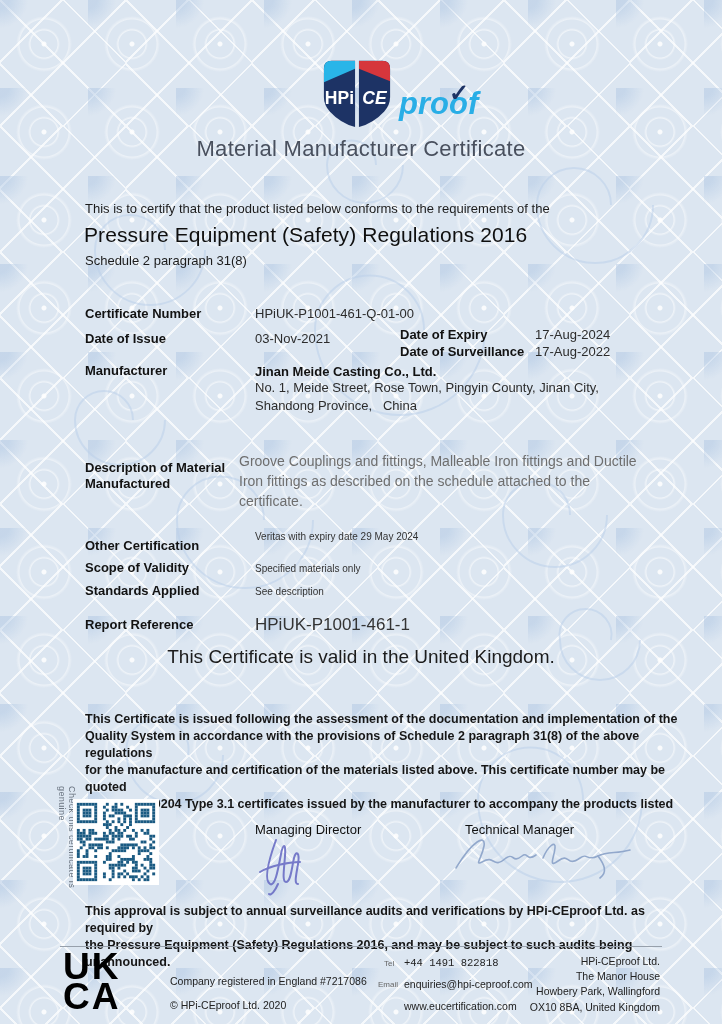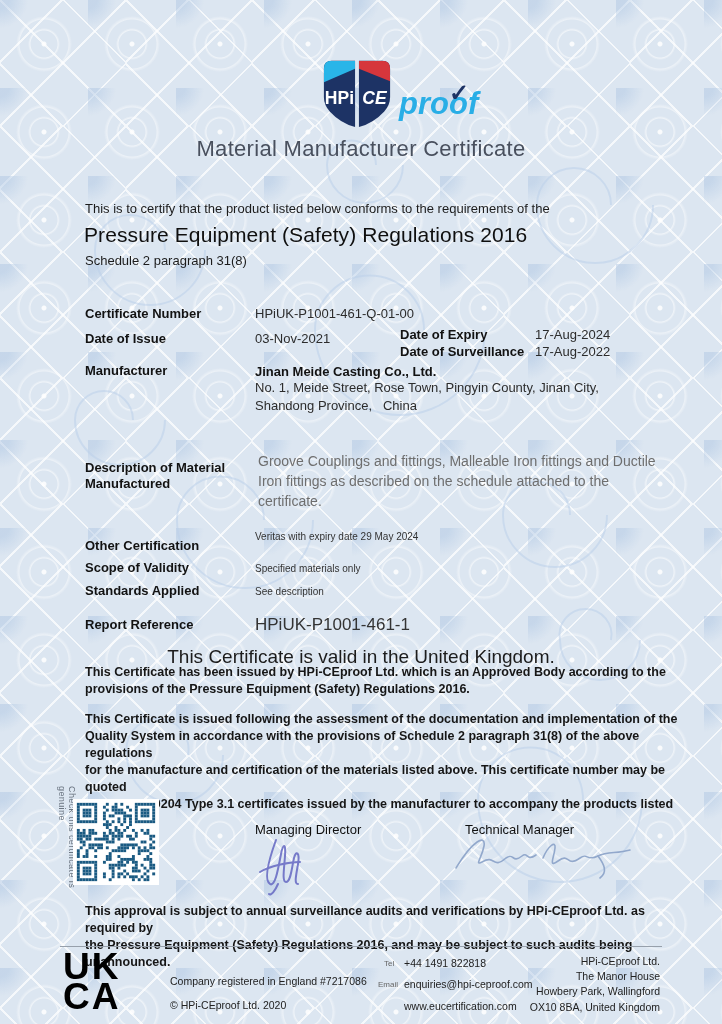--- a/index.html
+++ b/index.html
@@ -114,21 +114,21 @@
   <div class="abs value" style="left:535px; top:344px;">17-Aug-2022</div>
 
   <div class="abs label" style="left:85px; top:363px;">Manufacturer</div>
   <div class="abs" style="left:255px; top:364px;">
     <div class="label" style="">Jinan Meide Casting Co., Ltd.</div>
     <div class="value" style="line-height:18px;">No. 1, Meide Street, Rose Town, Pingyin County, Jinan City,</div>
     <div class="value prewrap" style="line-height:18px;">Shandong Province,   China</div>
   </div>
 
   <div class="abs label" style="left:85px; top:460px; width:165px; line-height:16px;">Description of Material Manufactured</div>
-  <div class="abs" style="left:258px; top:451px;">
+  <div class="abs" style="left:239px; top:451px;">
     <div class="desc">Groove Couplings and fittings, Malleable Iron fittings and Ductile</div>
     <div class="desc">Iron fittings as described on the schedule attached to the</div>
     <div class="desc">certificate.</div>
   </div>
 
   <div class="abs label" style="left:85px; top:538px;">Other Certification</div>
   <div class="abs" style="left:255px; top:530px;">
     <div class="small">Veritas with expiry date 29 May 2024</div>
   </div>
 
@@ -136,24 +136,20 @@
   <div class="abs small" style="left:255px; top:562px;">Specified materials only</div>
 
   <div class="abs label" style="left:85px; top:583px;">Standards Applied</div>
   <div class="abs small" style="left:255px; top:585px;">See description</div>
 
   <div class="abs label" style="left:85px; top:617px;">Report Reference</div>
   <div class="abs small" style="left:255px; top:618px; font-size:17px;">HPiUK-P1001-461-1</div>
 
   <div class="abs valid-line">This Certificate is valid in the United Kingdom.</div>
 
-  <div class="abs" style="left:85px; top:664px; width:590px;">
-    <div class="para">This Certificate has been issued by HPi-CEproof Ltd. which is an Approved Body according to the</div>
-    <div class="para">provisions of the Pressure Equipment (Safety) Regulations 2016.</div>
-  </div>
 
   <div class="abs" style="left:85px; top:711px; width:595px;">
     <div class="para">This Certificate is issued following the assessment of the documentation and implementation of the</div>
     <div class="para">Quality System in accordance with the provisions of Schedule 2 paragraph 31(8) of the above regulations</div>
     <div class="para">for the manufacture and certification of the materials listed above. This certificate number may be quoted</div>
     <div class="para">on the EN 10204 Type 3.1 certificates issued by the manufacturer to accompany the products listed above.</div>
   </div>
 
   <div class="abs qr-caption">Check this certificate is genuine</div>
   <svg class="abs" style="left:73px; top:799px;" width="86" height="86" viewBox="0 0 89 89">
@@ -503,21 +499,21 @@
 
   <div class="abs ukca">
     <div>UK</div>
     <div>CA</div>
   </div>
 
   <div class="abs foot" style="left:170px; top:975px;">Company registered in England #7217086</div>
   <div class="abs foot" style="left:170px; top:999px;">© HPi-CEproof Ltd. 2020</div>
 
   <div class="abs foot-lab" style="left:384px; top:959px;">Tel</div>
-  <div class="abs foot" style="left:404px; top:957px;">+44 1491 822818</div>
+  <div class="abs foot" style="left:404px; top:957px;font-family:Liberation Mono, monospace;">+44 1491 822818</div>
   <div class="abs foot-lab" style="left:378px; top:980px;">Email</div>
   <div class="abs foot" style="left:404px; top:978px;">enquiries@hpi-ceproof.com</div>
   <div class="abs foot" style="left:404px; top:1000px;">www.eucertification.com</div>
 
   <div class="abs addr">
     <div>HPi-CEproof Ltd.</div>
     <div>The Manor House</div>
     <div>Howbery Park, Wallingford</div>
     <div>OX10 8BA, United Kingdom</div>
   </div>

